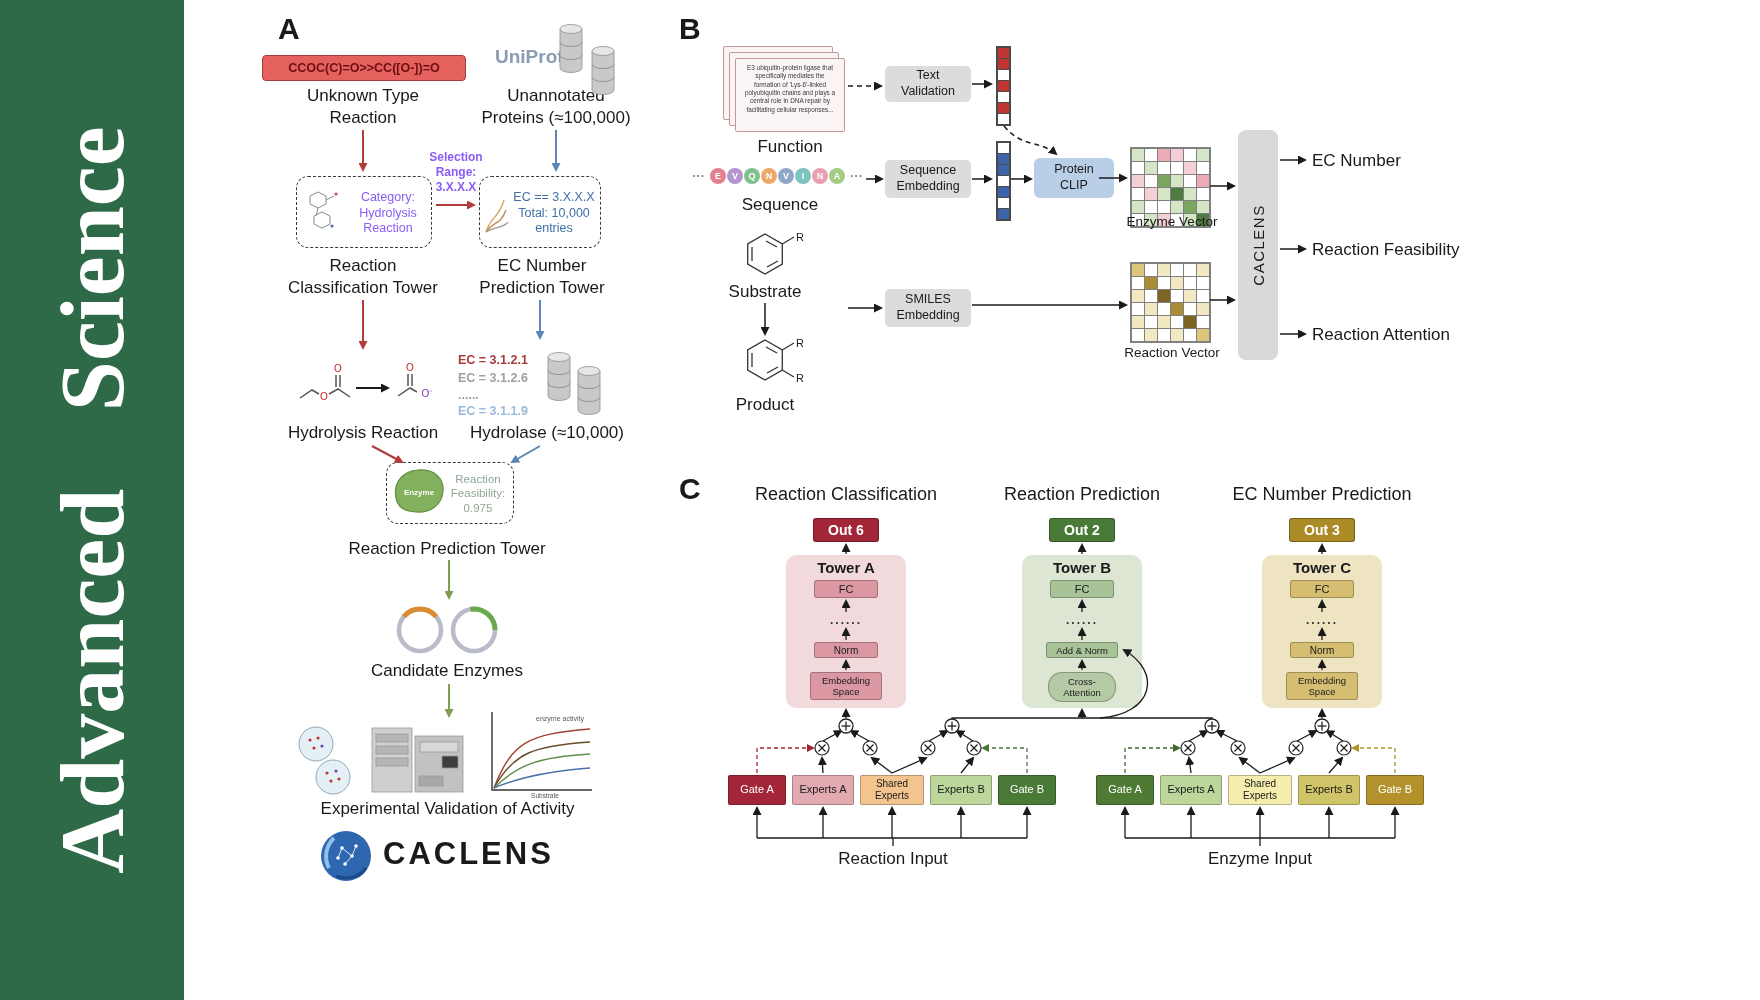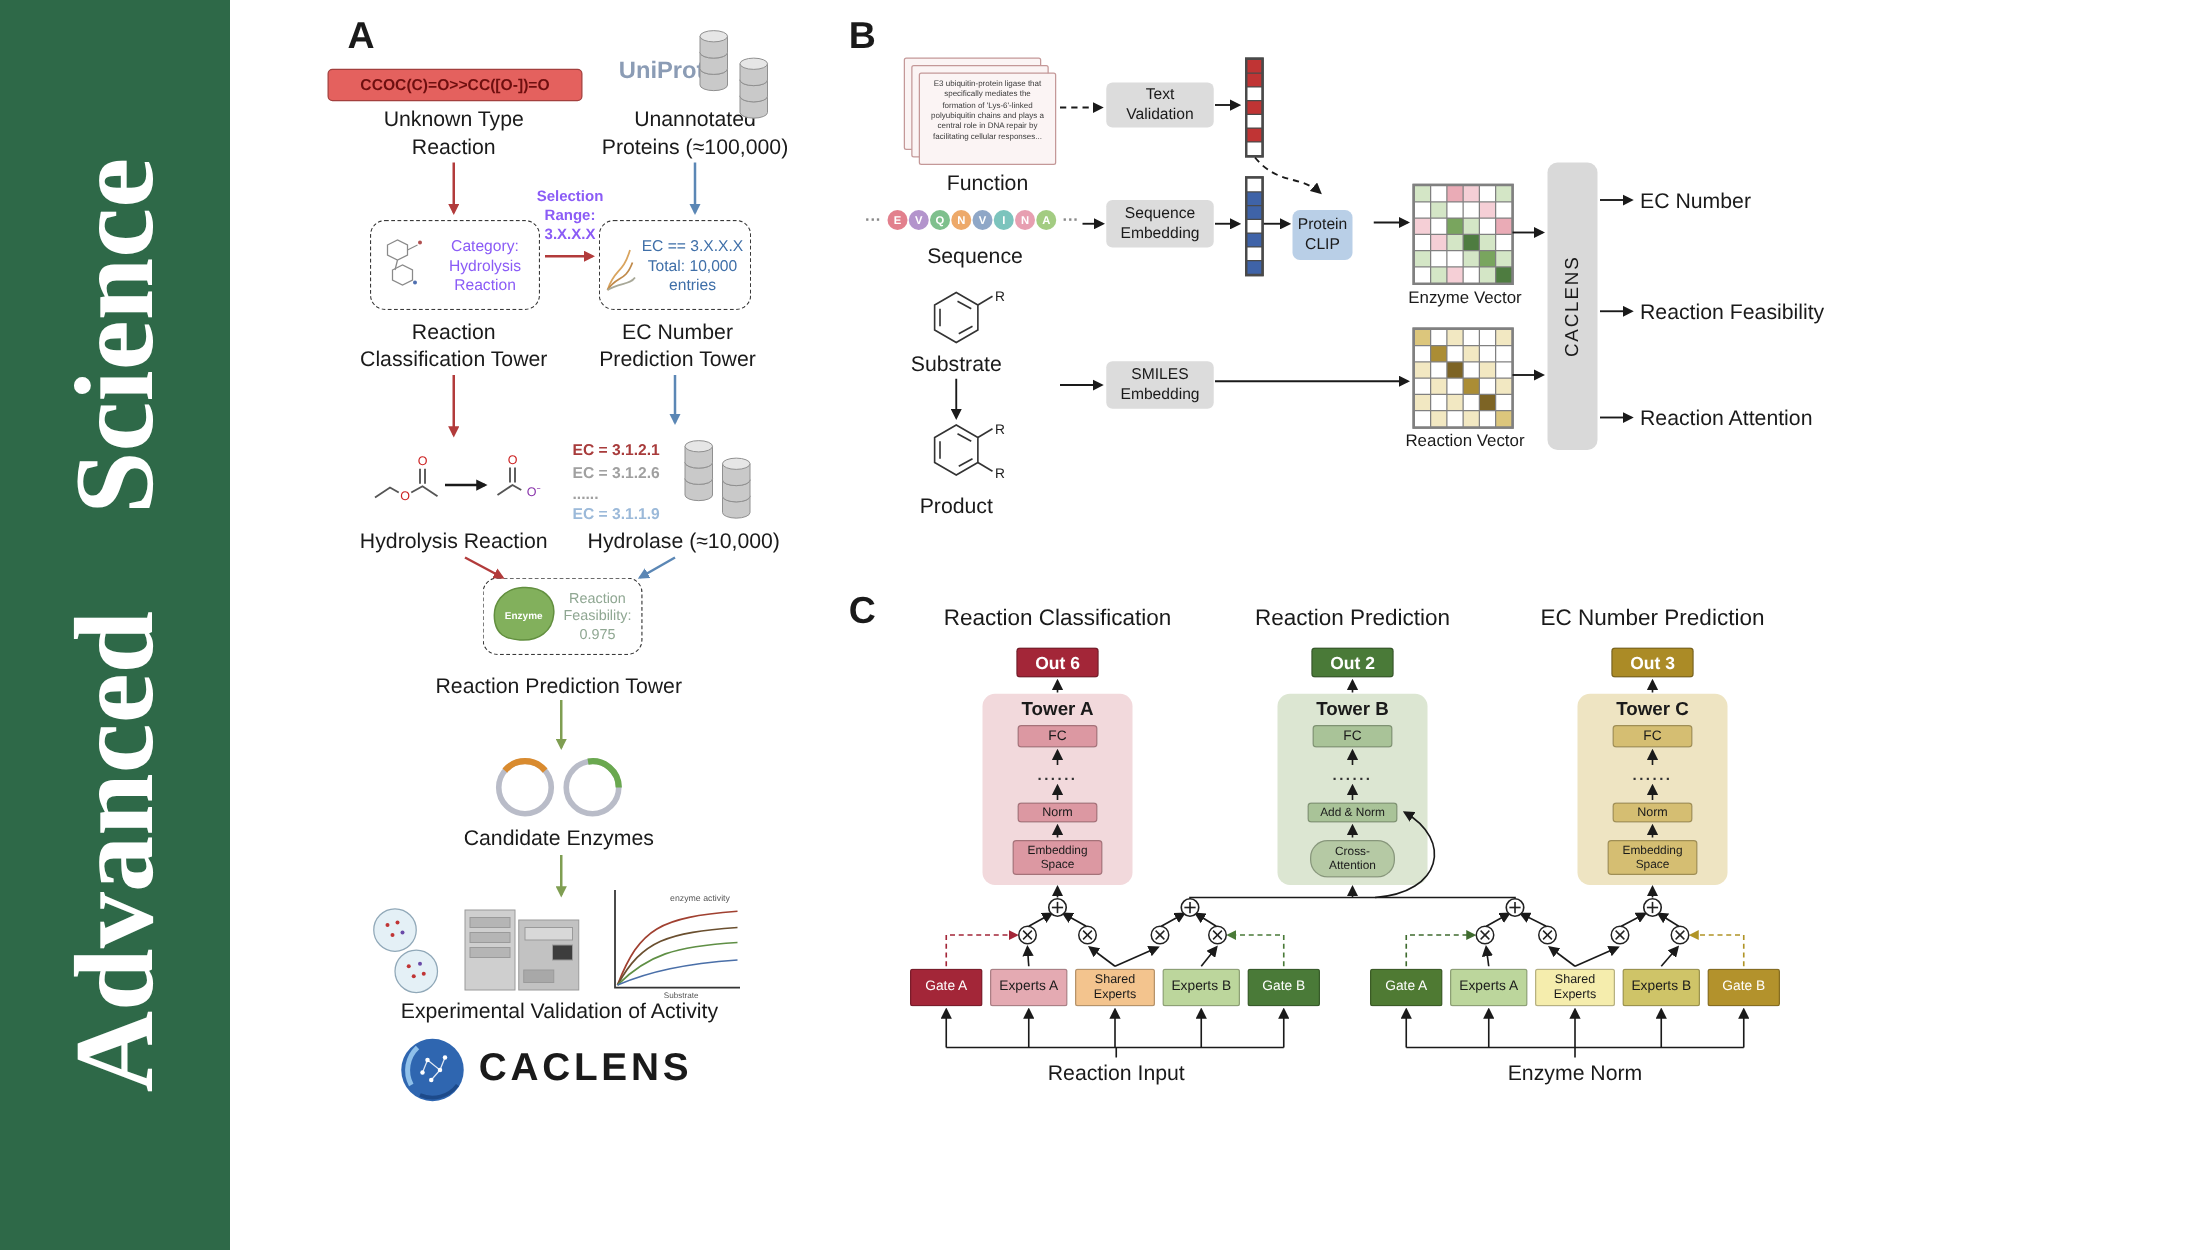--- a/index.html
+++ b/index.html
@@ -114,21 +114,21 @@
   </div>
 <div class="abs dots3" style="left:850px;top:168px">···</div>
 <div class="abs lbl c" style="left:715px;top:194px;width:130px">Sequence</div>
 
 <div class="abs gbox pl" style="left:885px;top:66px;width:86px;height:36px">Text
 Validation</div>
 <div class="abs gbox pl" style="left:885px;top:160px;width:86px;height:38px">Sequence
 Embedding</div>
 <div class="abs gbox pl" style="left:885px;top:289px;width:86px;height:38px">SMILES
 Embedding</div>
-<div class="abs clipbox pl" style="left:1034px;top:168px;width:48px;height:40px">Protein
+<div class="abs clipbox pl" style="left:1034px;top:158px;width:80px;height:40px">Protein
 CLIP</div>
 
 <div class="abs vec" style="left:996px;top:46px">
     <div style="background: rgb(192, 52, 52);"></div>
     <div style="background: rgb(192, 52, 52);"></div>
     <div style="background: rgb(255, 255, 255);"></div>
     <div style="background: rgb(192, 52, 52);"></div>
     <div style="background: rgb(255, 255, 255);"></div>
     <div style="background: rgb(192, 52, 52);"></div>
     <div style="background: rgb(255, 255, 255);"></div>
@@ -174,21 +174,21 @@
     <div style="background: rgb(212, 230, 198);"></div>
     <div style="background: rgb(121, 165, 94);"></div>
     <div style="background: rgb(212, 230, 198);"></div>
     <div style="background: rgb(255, 255, 255);"></div>
     <div style="background: rgb(212, 230, 198);"></div>
     <div style="background: rgb(245, 207, 214);"></div>
     <div style="background: rgb(255, 255, 255);"></div>
     <div style="background: rgb(212, 230, 198);"></div>
     <div style="background: rgb(78, 124, 64);"></div>
   </div>
-<div class="abs c" style="left:1122px;top:230px;width:100px;font-size:13.5px">Enzyme Vector</div>
+<div class="abs c" style="left:1122px;top:214px;width:100px;font-size:13.5px">Enzyme Vector</div>
 <div class="abs grid6" style="left:1130px;top:262px">
     <div style="background: rgb(220, 198, 124);"></div>
     <div style="background: rgb(255, 255, 255);"></div>
     <div style="background: rgb(242, 232, 194);"></div>
     <div style="background: rgb(255, 255, 255);"></div>
     <div style="background: rgb(255, 255, 255);"></div>
     <div style="background: rgb(242, 232, 194);"></div>
     <div style="background: rgb(255, 255, 255);"></div>
     <div style="background: rgb(171, 141, 53);"></div>
     <div style="background: rgb(255, 255, 255);"></div>
@@ -272,21 +272,21 @@
 <div class="abs ebox" style="left:930px;top:775px;width:62px;background:#bcd69c">Experts B</div>
 <div class="abs ebox" style="left:998px;top:775px;width:58px;background:#4a7a38;color:#fff">Gate B</div>
 <div class="abs lbl c" style="left:803px;top:848px;width:180px">Reaction Input</div>
 
 <div class="abs ebox" style="left:1096px;top:775px;width:58px;background:#4f7a33;color:#fff">Gate A</div>
 <div class="abs ebox" style="left:1160px;top:775px;width:62px;background:#bcd69c">Experts A</div>
 <div class="abs ebox pl" style="left:1228px;top:775px;width:64px;background:#f5edad;font-size:10px">Shared
 Experts</div>
 <div class="abs ebox" style="left:1298px;top:775px;width:62px;background:#cfc468">Experts B</div>
 <div class="abs ebox" style="left:1366px;top:775px;width:58px;background:#b3922c;color:#fff">Gate B</div>
-<div class="abs lbl c" style="left:1170px;top:848px;width:180px">Enzyme Norm</div>
+<div class="abs lbl c" style="left:1170px;top:848px;width:180px">Enzyme Input</div>
 
 <svg class="abs" style="left:0;top:0;z-index:5;pointer-events:none" width="1760" height="1000" viewBox="0 0 1760 1000">
   <defs>
     <marker id="mB" markerUnits="userSpaceOnUse" markerWidth="9" markerHeight="9" refX="7" refY="4.5" orient="auto">
         <path d="M0,0L9,4.5L0,9z" fill="#1a1a1a"></path>
       </marker>
     <marker id="mR" markerUnits="userSpaceOnUse" markerWidth="9" markerHeight="9" refX="7" refY="4.5" orient="auto">
         <path d="M0,0L9,4.5L0,9z" fill="#b23b3b"></path>
       </marker>
     <marker id="mBl" markerUnits="userSpaceOnUse" markerWidth="9" markerHeight="9" refX="7" refY="4.5" orient="auto">

